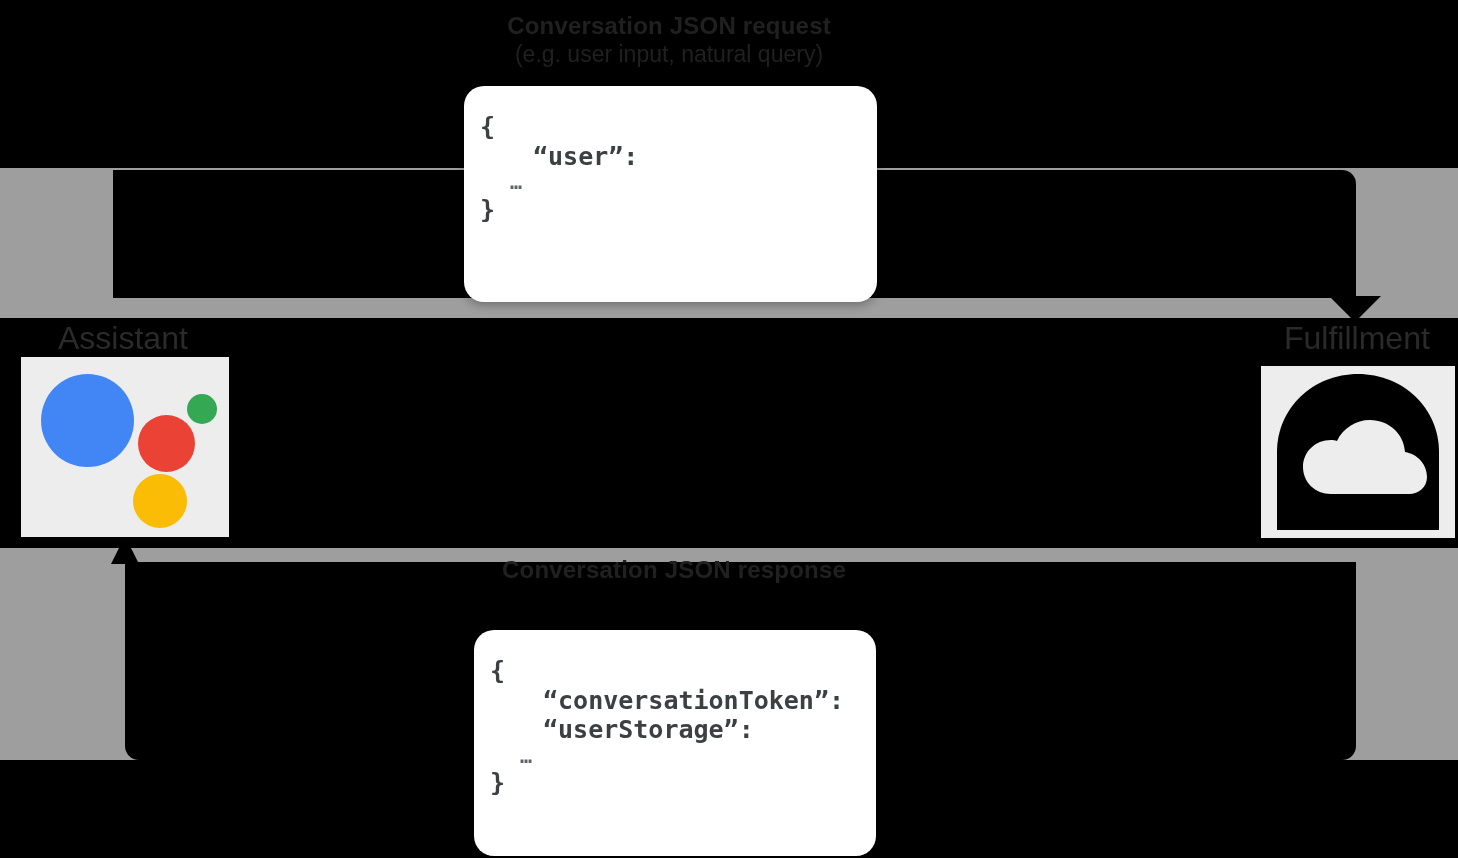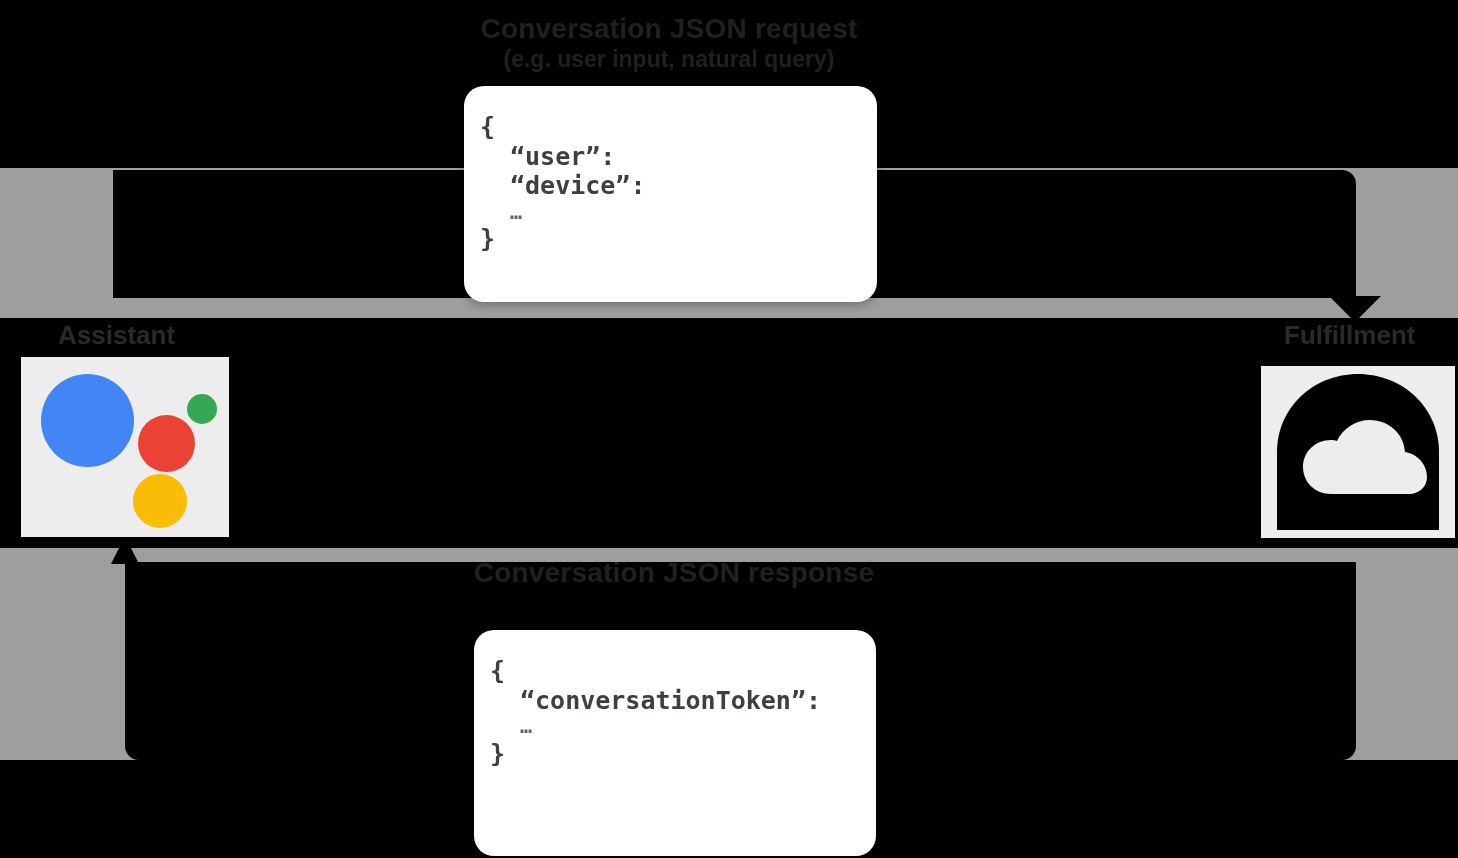--- a/index.html
+++ b/index.html
@@ -74,37 +74,37 @@
   
   .flow-label {
     position: absolute;
     text-align: center;
     color: #202020;
     line-height: 1.20;
     white-space: nowrap;
   }
   .flow-label .title {
     display: block;
-    font-size: 28px;
+    font-size: 24px;
     font-weight: 700;
     letter-spacing: 0.2px;
   }
   .flow-label .sub {
     display: block;
     font-size: 23px;
-    font-weight: 700;
+    font-weight: 400;
   }
   #label-request  { left: 369px; top: 12px;  width: 600px; }
   #label-response { left: 374px; top: 556px; width: 600px; }
 
   .node-label {
     position: absolute;
     color: #2a2a2a;
-    font-size: 26px;
-    font-weight: 700;
+    font-size: 32px;
+    font-weight: 400;
     white-space: nowrap;
   }
   #label-assistant   { left: 58px;  top: 320px; }
   #label-fulfillment { left: 1284px; top: 320px; text-align: right; }
 
   
   .json-card {
     position: absolute;
     background: #ffffff;
     border-radius: 20px;
@@ -114,21 +114,21 @@
     font-family: "DejaVu Sans Mono", "Liberation Mono", monospace;
     font-size: 25px;
     line-height: 1.18;
     color: #3c4043;
     font-weight: 700;
   }
   #json-request  { left: 464px; top: 86px;  width: 413px; height: 216px; }
   #json-response { left: 474px; top: 630px; width: 402px; height: 226px; }
 
   .json-card .line { padding-left: 16px; white-space: pre; }
-  .json-card .line.indent { padding-left: 46px; }
+  .json-card .line.indent { padding-left: 69px; }
   .json-card .line.ellipsis { font-size: 20px; color: #5f6368; padding-left: 46px; }
 
   
   #assistant-tile {
     position: absolute;
     left: 21px;
     top: 357px;
     width: 208px;
     height: 180px;
     background: #ededed;
@@ -171,28 +171,28 @@
 <div class="flow-label" id="label-response">
   <span class="title">Conversation JSON response</span>
 </div>
 
 <div class="node-label" id="label-assistant">Assistant</div>
 <div class="node-label" id="label-fulfillment">Fulfillment</div>
 
 <div class="json-card" id="json-request">
   <div class="line">{</div>
   <div class="line indent">“user”:</div>
-  <div class="line indent">“device”:</div>
   <div class="line ellipsis">…</div>
   <div class="line">}</div>
 </div>
 
 <div class="json-card" id="json-response">
   <div class="line">{</div>
   <div class="line indent">“conversationToken”:</div>
+  <div class="line indent">“userStorage”:</div>
   <div class="line ellipsis">…</div>
   <div class="line">}</div>
 </div>
 
 <div id="assistant-tile">
   <div class="ga-dot" id="ga-blue"></div>
   <div class="ga-dot" id="ga-red"></div>
   <div class="ga-dot" id="ga-green"></div>
   <div class="ga-dot" id="ga-yellow"></div>
 </div>

